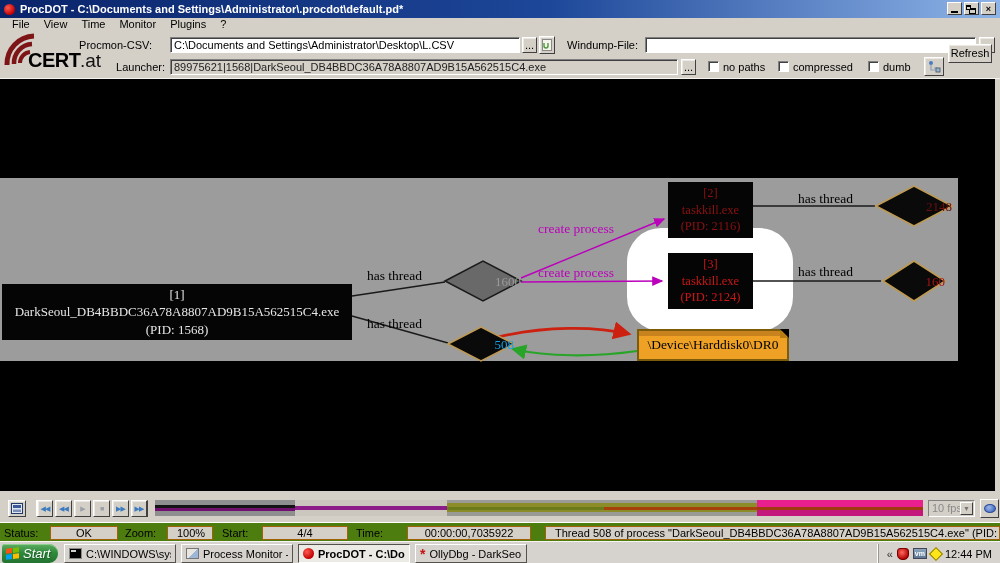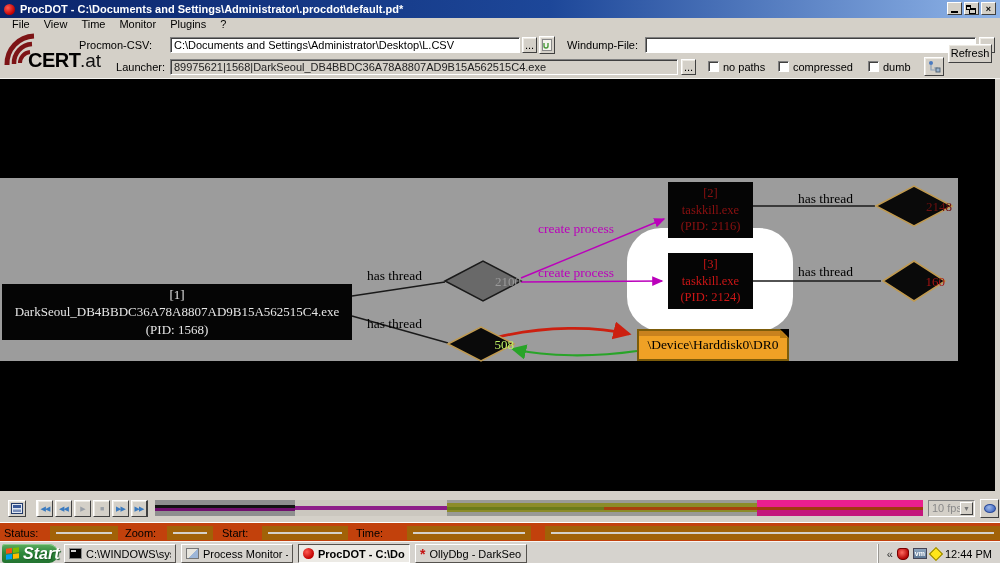--- a/index.html
+++ b/index.html
@@ -67,31 +67,31 @@
   .tseg { position:absolute; top:0; height:16px; }
   .fpsbox { position:absolute; left:928px; top:9px; width:47px; height:17px; background:#d4d0c8;
     border:1px solid; border-color:#808080 #fff #fff #808080; color:#8a8a8a; line-height:15px; padding-left:3px; }
   .fpsarrow { position:absolute; right:1px; top:1px; width:13px; height:13px; background:#d4d0c8;
     border:1px solid; border-color:#fff #404040 #404040 #fff; font-size:7px; color:#777; text-align:center; line-height:12px; }
   .ovalbtn { position:absolute; left:980px; top:8px; width:19px; height:19px; background:#d4d0c8;
     border:1px solid; border-color:#fff #404040 #404040 #fff; display:flex; align-items:center; justify-content:center; }
   .oval { width:12px; height:9px; border-radius:50%; background:radial-gradient(circle at 40% 35%,#9db8e8,#4a6fc4 75%); border:1px solid #2a4a9a; }
 
   
-  .statusbar { position:absolute; left:0; top:522px; width:1000px; height:19px; background:#c2410c; border-top:1px solid #fff; }
-  .sfield { position:absolute; top:3px; height:14px; border:6px solid #a16207; background:#d4d0c8;
+  .statusbar { position:absolute; left:0; top:522px; width:1000px; height:19px; background:#4d7c0f; border-top:1px solid #fff; }
+  .sfield { position:absolute; top:3px; height:14px; border:1px solid #a16207; background:#d4d0c8;
     line-height:12px; padding:0 9px; color:#000; white-space:nowrap; overflow:hidden;text-align:center; }
   .slab { position:absolute; top:4px; color:#000; }
 
   
   .taskbar { position:absolute; left:0; top:541px; width:1000px; height:22px; background:#d6d3ce; border-top:1px solid #f7f6f3; }
   .startbtn { position:absolute; left:2px; top:2px; width:56px; height:19px; border-radius:3px 9px 9px 3px;
     background:linear-gradient(to bottom,#5fae62,#2f8a3c 45%,#237330); display:flex; align-items:center; gap:4px; padding-left:4px;
     box-shadow:inset 0 1px 0 #8cd08e; }
-  .starttext { color:#fff; font-weight:bold; font-style:italic; font-size:16px; text-shadow:1px 1px 1px #1a5a24;text-align:center; }
+  .starttext { color:#fff; font-weight:normal; font-style:italic; font-size:13px; text-shadow:1px 1px 1px #1a5a24;text-align:center; }
   .flag { width:13px; height:12px; display:grid; grid-template-columns:6px 6px; grid-template-rows:5px 5px; gap:1px; transform:skewY(-6deg); }
   .flag span:nth-child(1){background:#f65314;} .flag span:nth-child(2){background:#7cbb00;}
   .flag span:nth-child(3){background:#00a1f1;} .flag span:nth-child(4){background:#ffbb00;}
   .taskbtn { position:absolute; top:2px; height:19px; width:112px; background:#d6d3ce;
     border:1px solid; border-color:#fff #55524e #55524e #fff; display:flex; align-items:center; gap:4px; padding:0 4px;
     color:#000; white-space:nowrap; overflow:hidden; }
   .taskbtn.active { background:#eceae5; border-color:#55524e #fff #fff #55524e; font-weight:bold; }
   .tlabel { overflow:hidden; white-space:nowrap; }
   .cmdicon { width:13px; height:11px; background:#000; border:1px solid #888; flex:none;
     display:flex; align-items:flex-start; padding:1px; }
@@ -231,24 +231,24 @@
       <div>taskkill.exe</div>
       <div>(PID: 2116)</div>
     </div>
 
     <div class="gnode" style="left:668px;top:174px;width:85px;height:56px;font-size:12.5px;color:#cc1616;">
       <div>[3]</div>
       <div>taskkill.exe</div>
       <div>(PID: 2124)</div>
     </div>
 
-    <div class="dlab" style="left:445px;top:195px;width:76px;color:#9a9a9a;">2100</div>
+    <div class="dlab" style="left:445px;top:195px;width:76px;color:#9a9a9a;">1600</div>
     <div class="dlab" style="left:876px;top:120px;width:76px;color:#6f0f0f;">2148</div>
     <div class="dlab" style="left:883px;top:195px;width:62px;color:#a31212;">160</div>
-    <div class="dlab" style="left:448px;top:258px;width:66px;color:#bef264;">508</div>
+    <div class="dlab" style="left:448px;top:258px;width:66px;color:#0ea5e9;">508</div>
 
     <div class="devnote">
       <div class="fold"></div>
       <div class="fold2"></div>
       <span>\Device\Harddisk0\DR0</span>
     </div>
 
     <div class="elab" style="left:367px;top:189px;">has thread</div>
     <div class="elab" style="left:367px;top:237px;">has thread</div>
     <div class="elab magenta" style="left:538px;top:142px;">create process</div>

